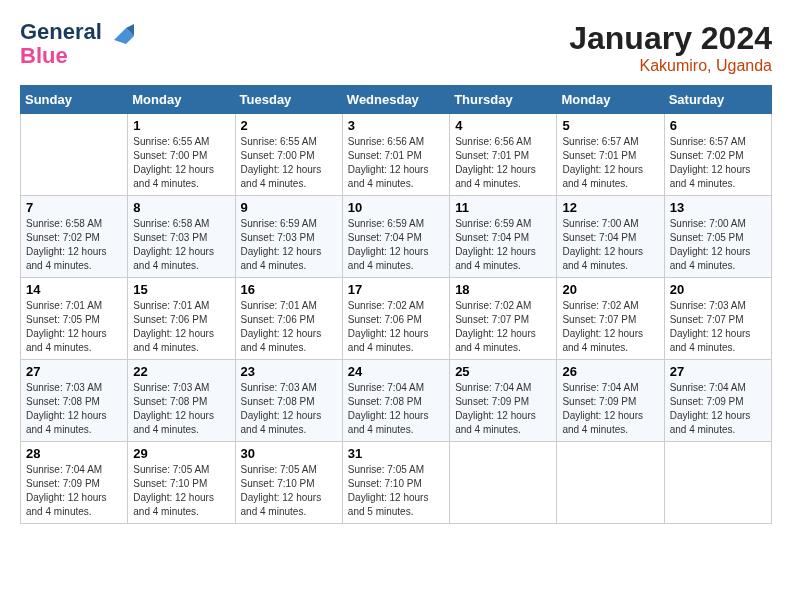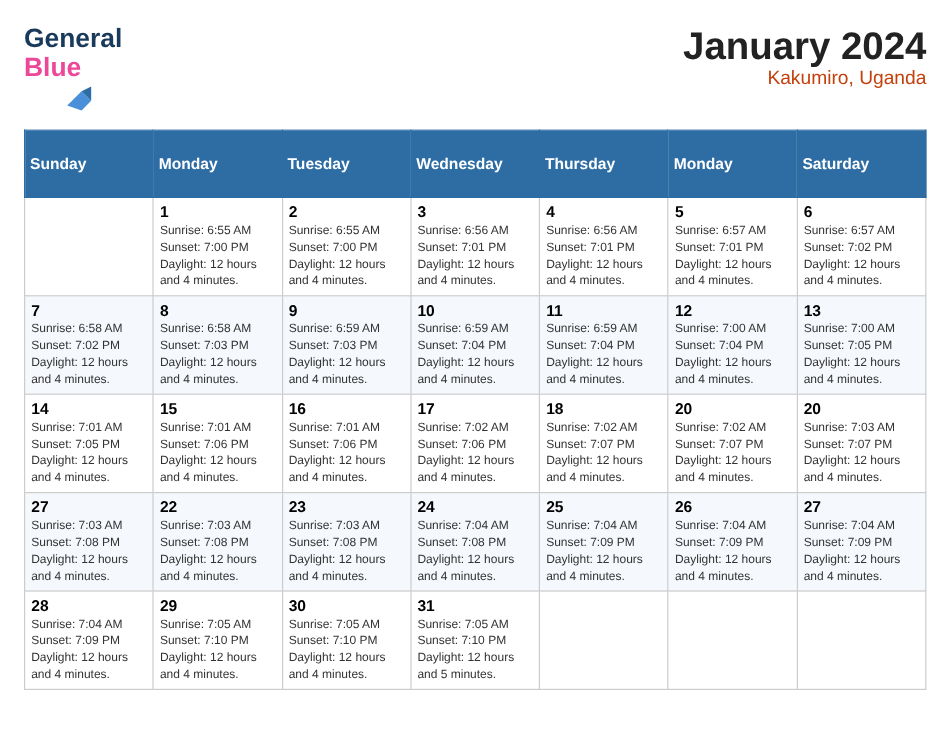--- a/index.html
+++ b/index.html
@@ -47,21 +47,21 @@
       color: #c2410c;
     }
     .calendar-table {
       width: 100%;
       border-collapse: collapse;
       font-size: 11px;
     }
     .calendar-table th {
       background: #2e6da4;
       color: #fff;
-      padding: 20px 4px;
+      padding: 6px 4px;
       text-align: left;
       font-size: 13px;
       font-weight: bold;
       border: 1px solid #2e6da4;
     }
     .calendar-table td {
       border: 1px solid #ccc;
       vertical-align: top;
       padding: 4px 5px;
       min-height: 80px;
@@ -84,21 +84,21 @@
     tr:nth-child(odd) td { background: #ffffff; }
     tr:nth-child(even) td { background: #f5f8fc; }
     .header-row th { background: #2e6da4 !important; }
   </style>
 </head>
 <body>
 
 <div class="header">
   <div class="logo">
     <div>
-      <div style="display:flex;align-items:center;flex-direction:column;">
+      <div style="display:flex;align-items:flex-start;">
         <span class="logo-text">General<br><span>Blue</span></span>
         <svg class="logo-icon" viewBox="0 0 30 30">
           <polygon points="8,20 20,8 28,16 20,24" fill="#4a90d9"></polygon>
           <polygon points="20,8 28,4 28,16" fill="#2e6da4"></polygon>
         </svg>
       </div>
     </div>
   </div>
   <div class="title-block">
     <div class="month-title">January 2024</div>

